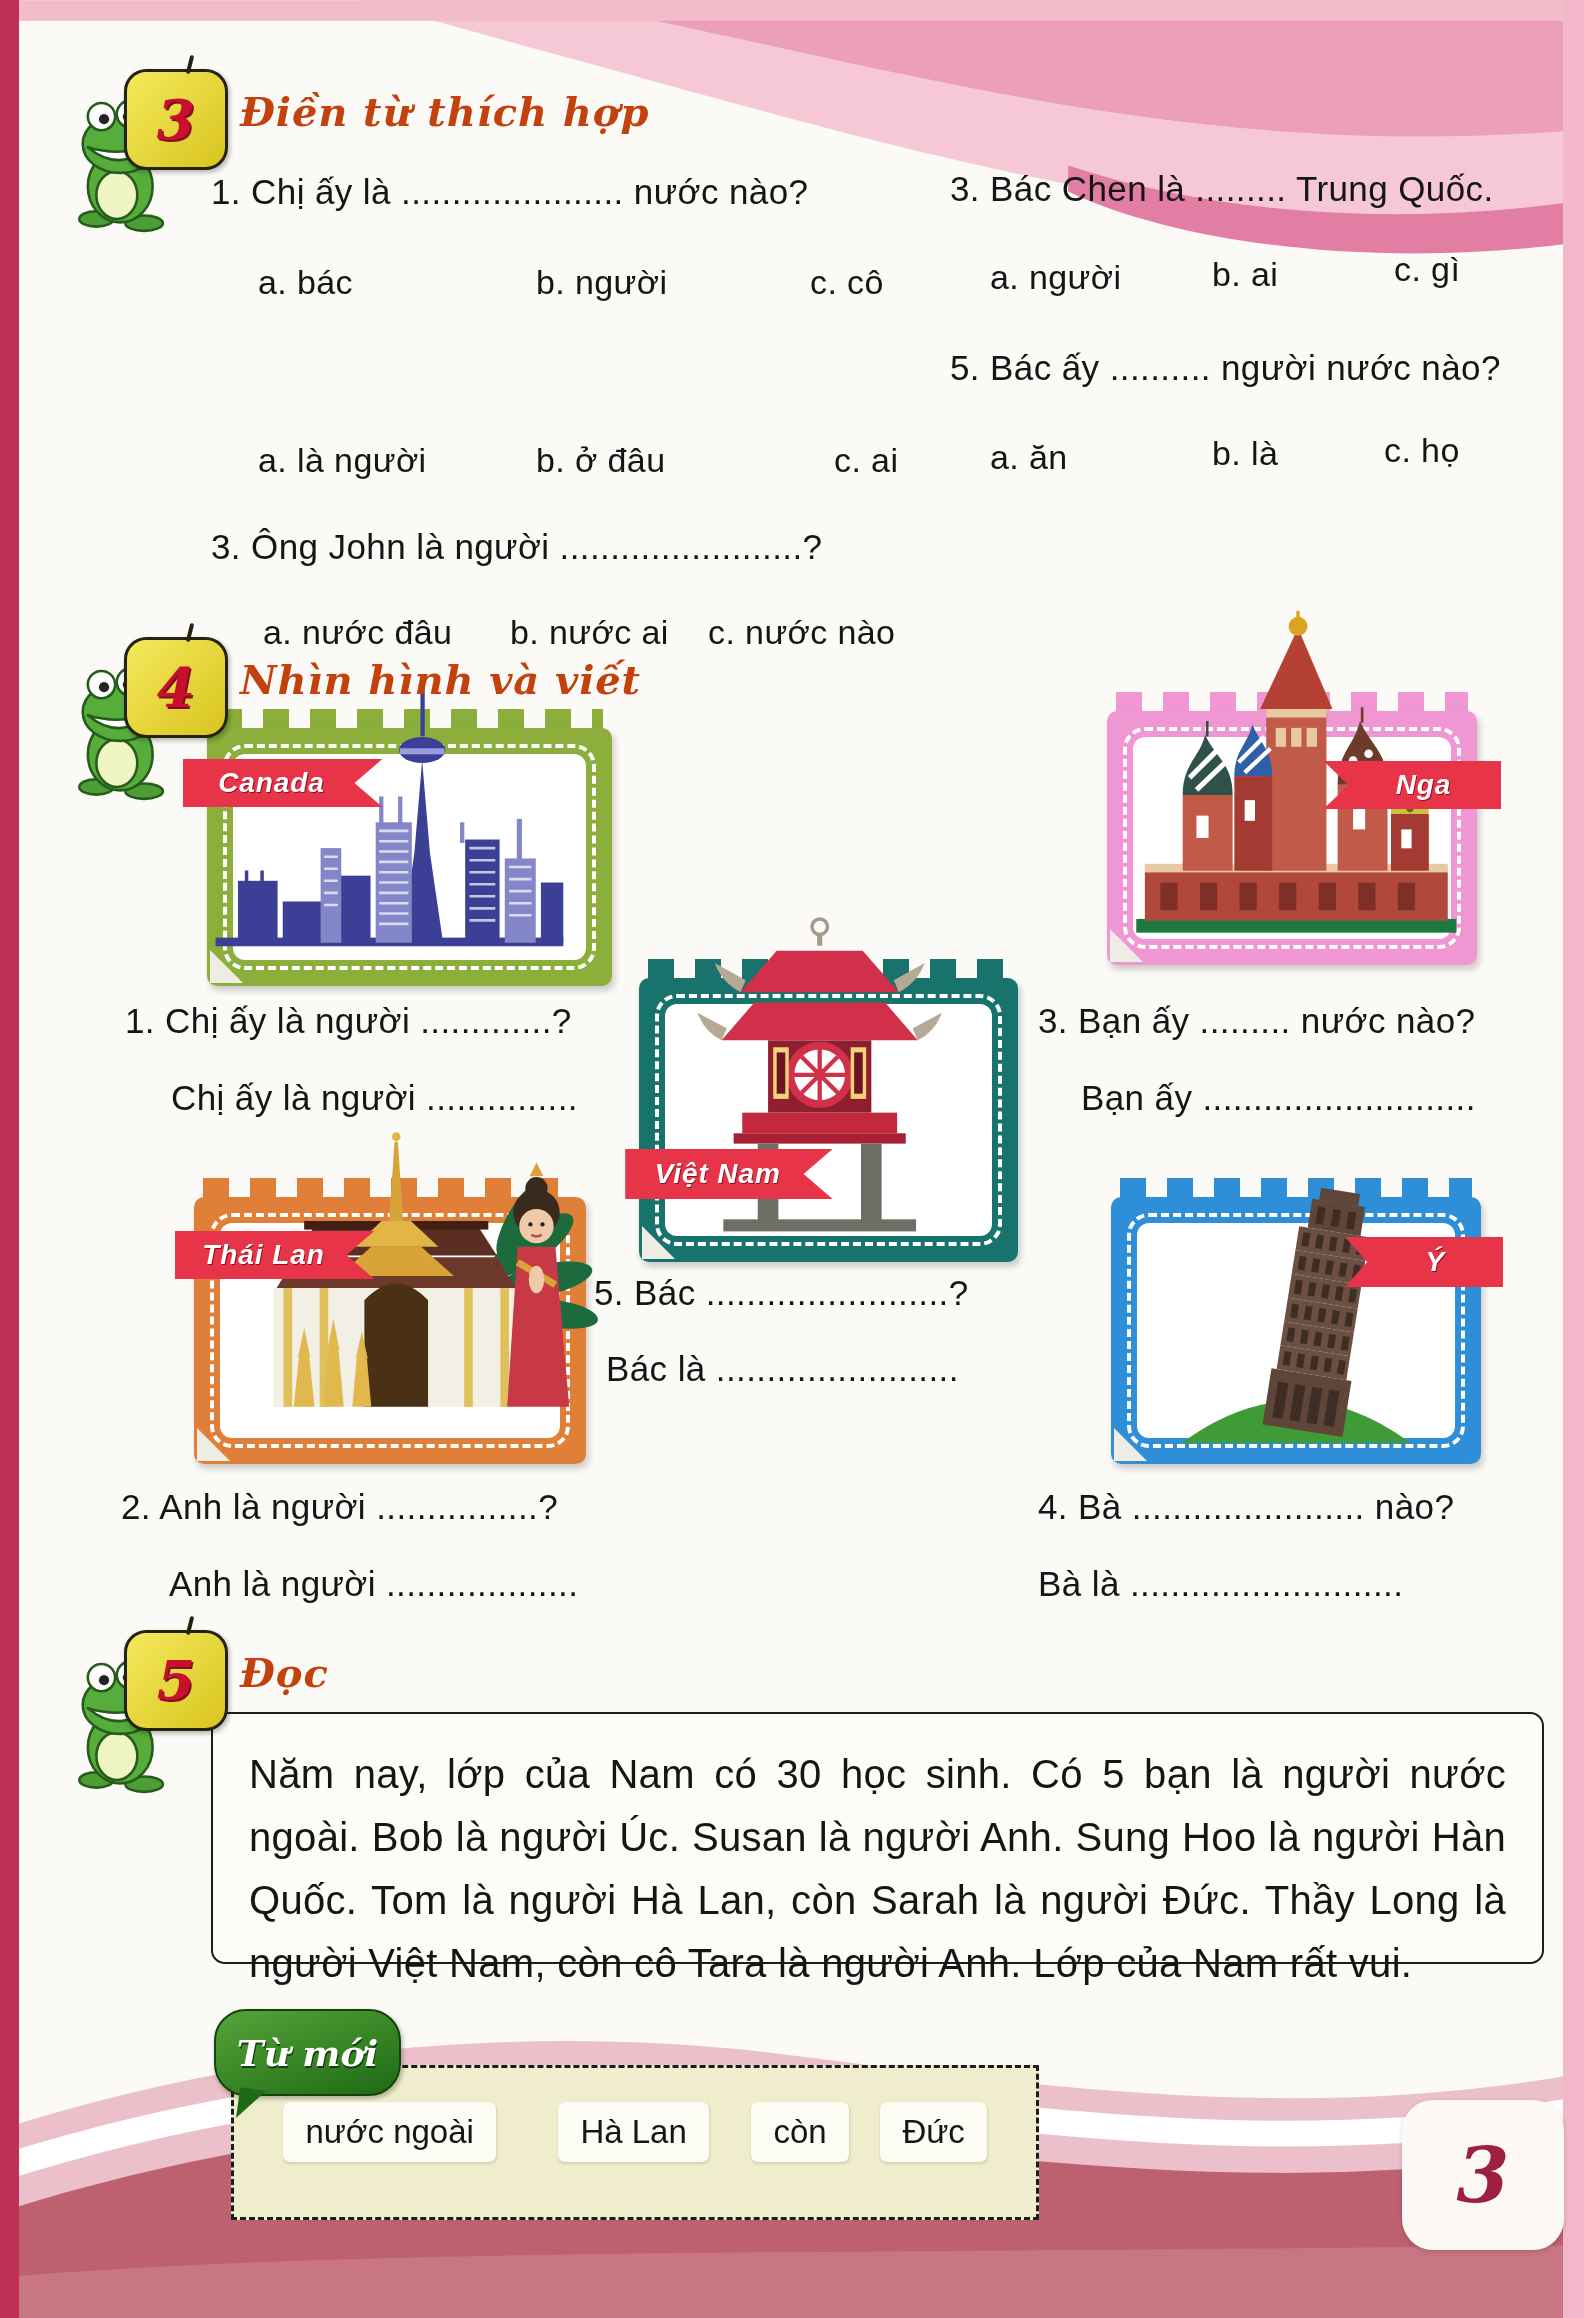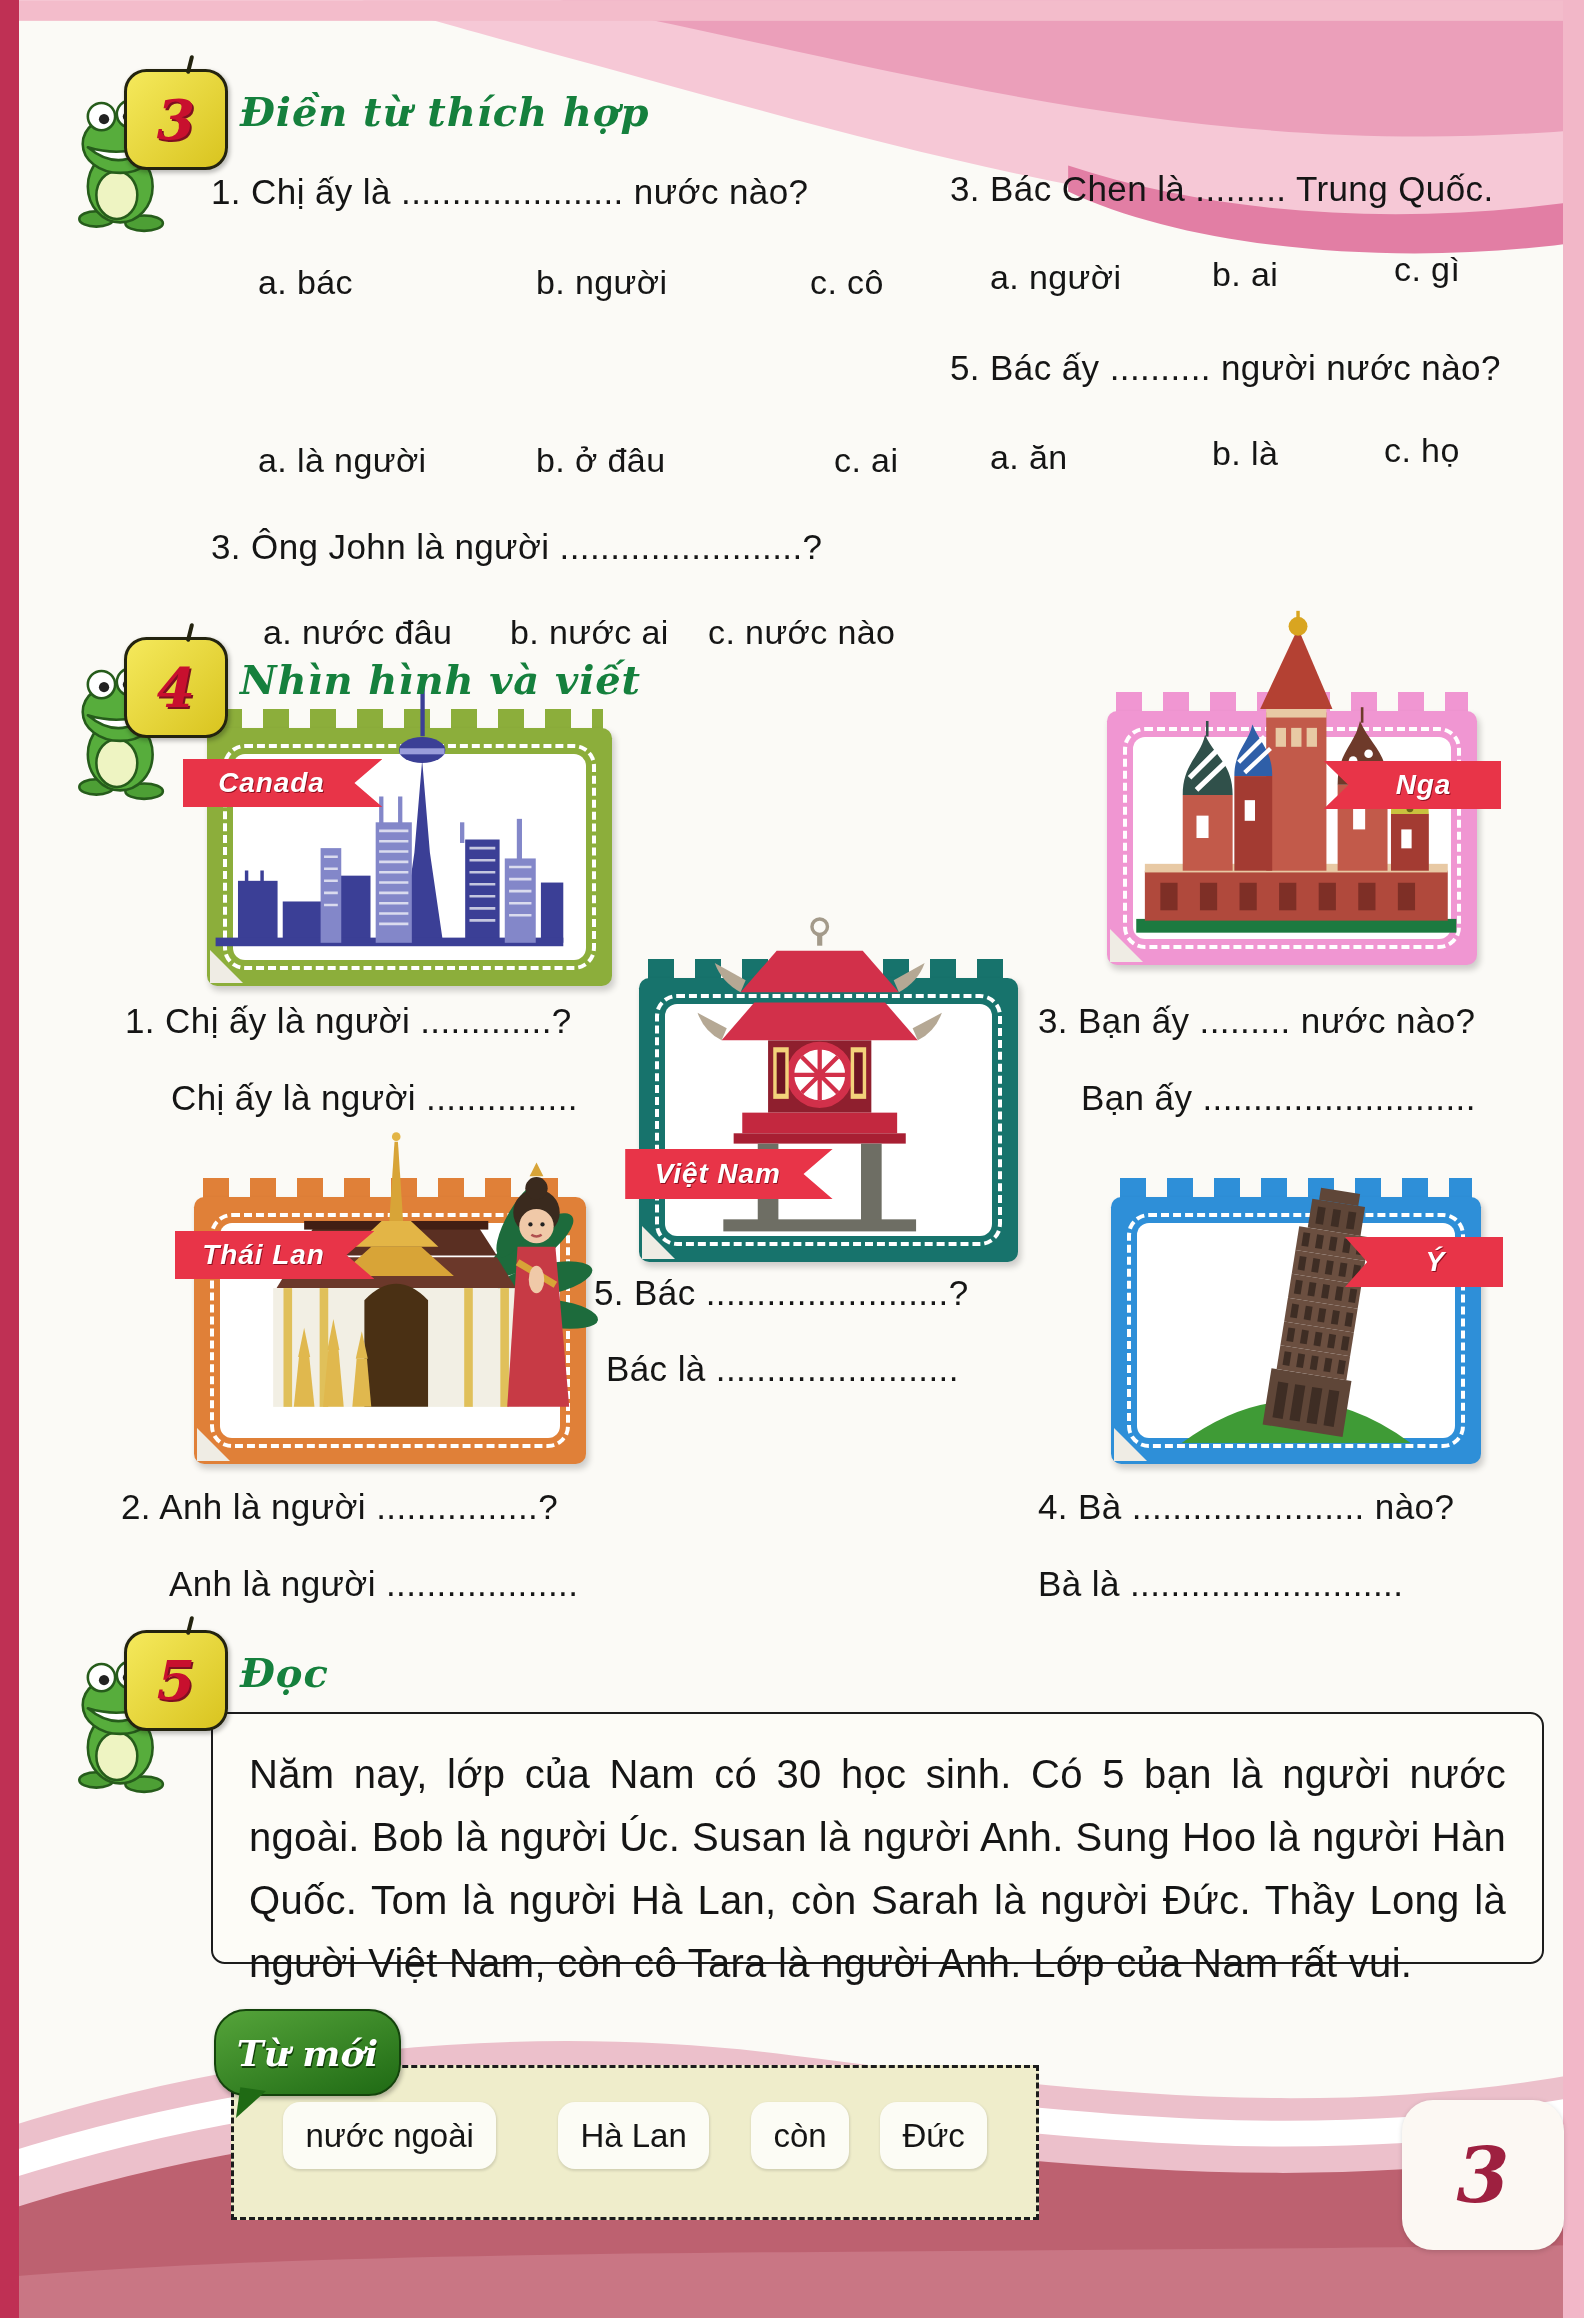--- a/index.html
+++ b/index.html
@@ -15,21 +15,21 @@
   
   .ex-header{position:absolute;left:52px;width:1206px;height:172px;z-index:3}
   .frog{position:absolute;left:0;top:22.4px;width:145px;height:145px}
   .sign{position:absolute;left:72px;top:0;width:98px;height:95px;
         background:linear-gradient(135deg,#f5e95c,#dcc society);background:linear-gradient(135deg,#f5e95c,#d9c41f);
         border:3.4px solid #23230f;border-radius:22.4px;display:flex;align-items:center;justify-content:center;
         box-shadow:1.7px 2.6px 4.3px rgba(0,0,0,.25)}
   .sign::before{content:"";position:absolute;top:-17px;left:62%;width:4.3px;height:19px;background:#23230f;
         transform:rotate(14deg);border-radius:2.6px}
   .sign-num{font:italic 700 55px "DejaVu Serif",serif;color:#c8102e;text-shadow:1.7px 1.7px 0 #7e1020}
-  .ex-title{position:absolute;left:188px;top:19px;font:italic 700 40px "DejaVu Serif",serif;color:#15803d;
+  .ex-title{position:absolute;left:188px;top:19px;font:italic 700 40px "DejaVu Serif",serif;color:#c2410c;
         white-space:nowrap;letter-spacing:0.9px}
 
   
   .qline{position:absolute;white-space:nowrap;font-size:35px;letter-spacing:0.4px;z-index:2}
   .optline{position:absolute;white-space:nowrap;font-size:34px;letter-spacing:0.4px;z-index:2}
 
   
   .stamp{position:absolute;z-index:2}
   .stamp .fr{position:absolute;inset:0;background:var(--fc);border-radius:10.3px;
         box-shadow:2.6px 4.3px 6px rgba(0,0,0,.18)}
@@ -55,21 +55,21 @@
 
   
   .vocab-box{position:absolute;left:231px;top:2065px;width:808px;height:155px;background:#efedcb;
         border:3.4px dashed #1c1c1c;z-index:2;box-sizing:border-box}
   .vocab-bubble{position:absolute;left:214px;top:2009px;width:183px;height:83px;z-index:3;
         background:linear-gradient(160deg,#55a43a,#1f6a14);border:2.6px solid #14430c;border-radius:32px;
         display:flex;align-items:center;justify-content:center;box-shadow:1.7px 2.6px 4.3px rgba(0,0,0,.25)}
   .vocab-bubble::after{content:"";position:absolute;left:22.4px;bottom:-26px;width:0;height:0;
         border-top:31px solid #1f6a14;border-right:26px solid transparent;transform:rotate(8deg)}
   .vocab-title{font:italic 700 36px "DejaVu Serif",serif;color:#fff;text-shadow:0.9px 1.7px 0 #123e0a}
-  .vocab-card{position:absolute;top:2102px;height:67px;background:#fcfcf5;border-radius:17px;z-index:3;
+  .vocab-card{position:absolute;top:2102px;height:60px;background:#fcfcf5;border-radius:7px;z-index:3;
         display:flex;align-items:center;justify-content:center;padding:0 22.4px;font-size:33px;
         box-shadow:0.9px 1.7px 2.6px rgba(0,0,0,.12)}
 
   
   .page-tab{position:absolute;left:1402px;top:2100px;width:162px;height:150px;background:#fcf8f3;
         border-radius:31px;z-index:4;display:flex;align-items:center;justify-content:center;
         box-shadow:0 1.7px 5.2px rgba(0,0,0,.15)}
   .page-num{font:italic 700 76px "DejaVu Serif",serif;color:#9e2040}
 </style>
 </head>

